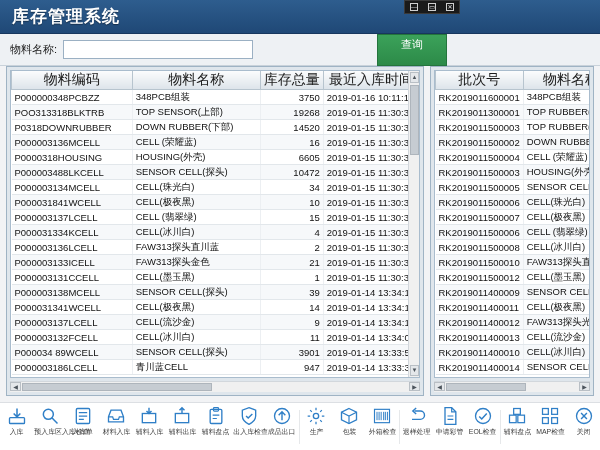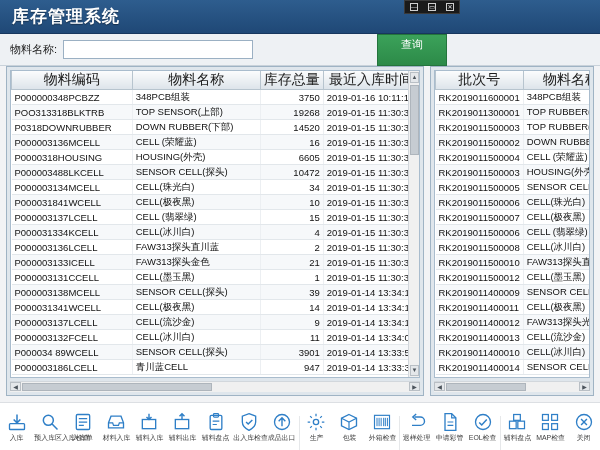--- a/index.html
+++ b/index.html
@@ -205,21 +205,21 @@
   .hscroll .arrow.right { right: 0; }
   
   .toolbar {
     position: absolute;
     bottom: 0; left: 0;
     width: 600px; height: 48px;
     background: #ffffff;
     border-top: 1px solid #dcdfe3;
     display: flex;
     align-items: flex-start;
-    padding-top: 9px;
+    padding-top: 3px;
   }
   .tool {
     flex: 1 1 0;
     min-width: 0;
     text-align: center;
     cursor: pointer;
     user-select: none;
   }
   .tool .ico {
     width: 20px; height: 20px;

